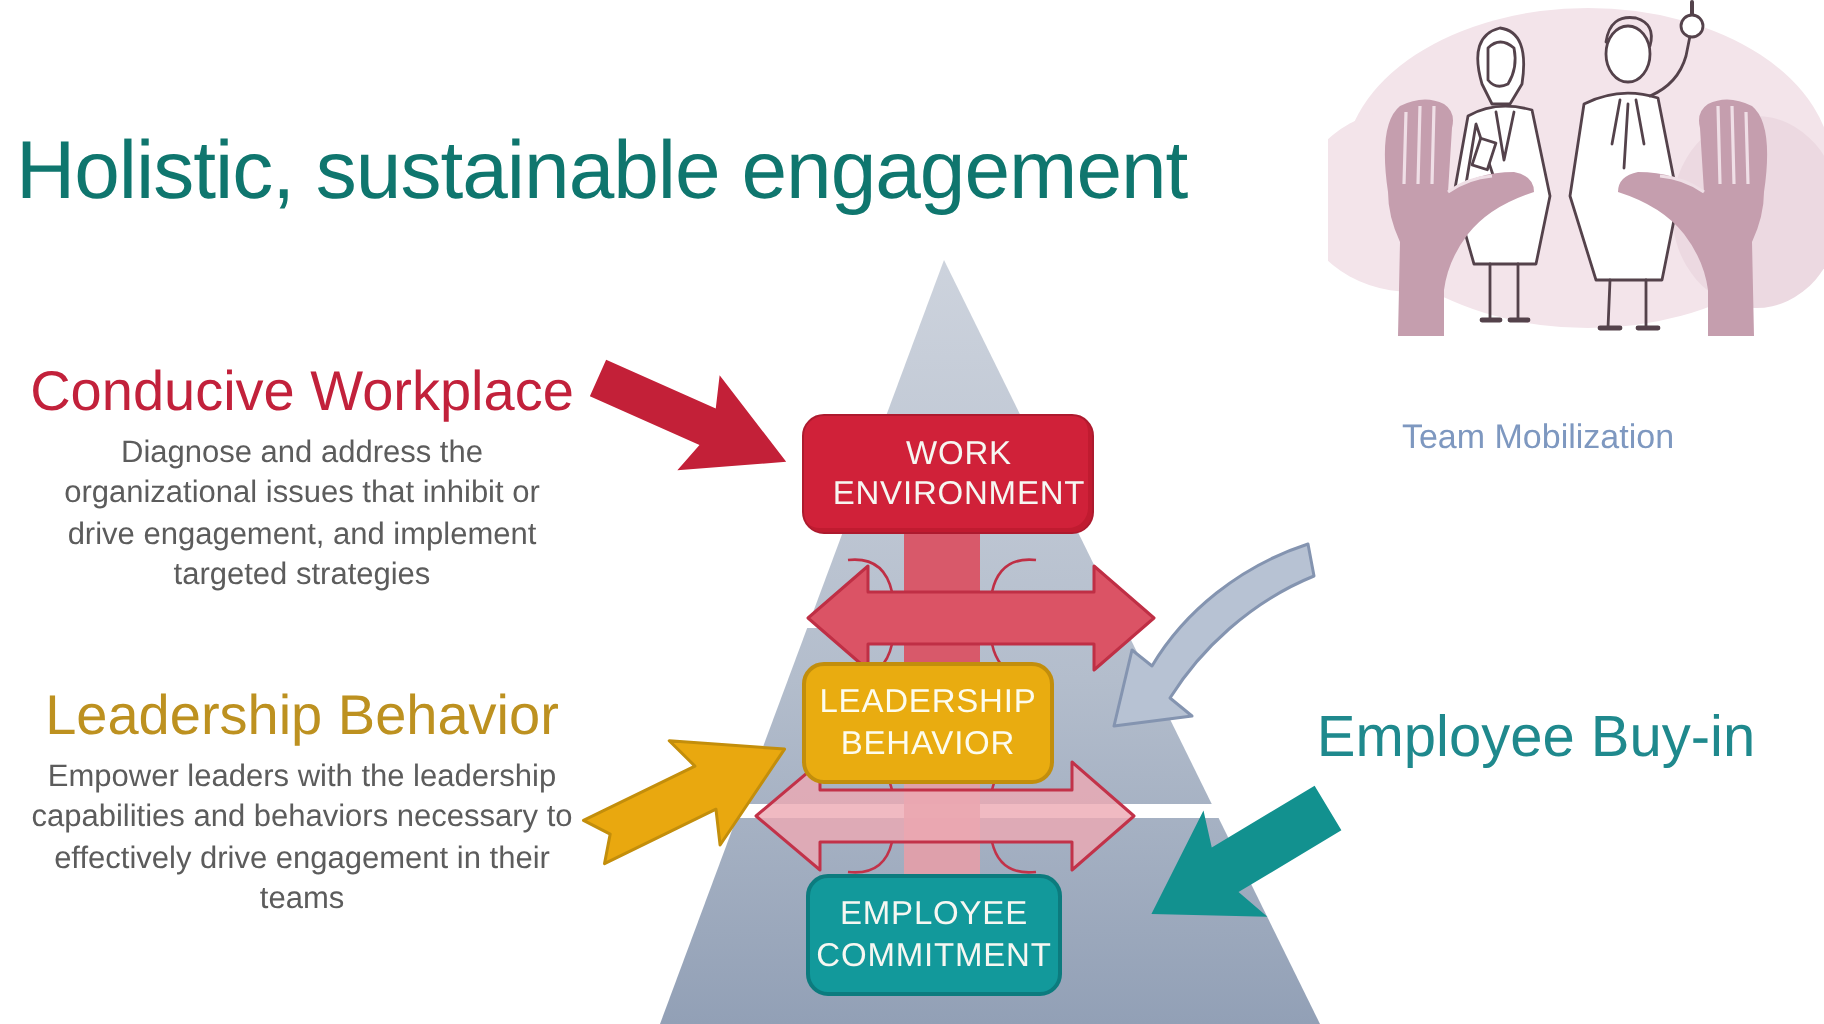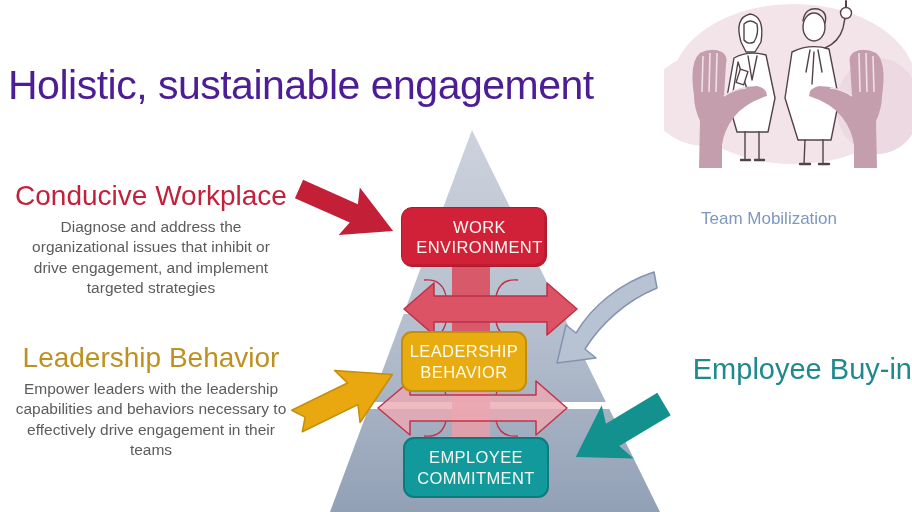--- a/index.html
+++ b/index.html
@@ -1,42 +1,42 @@
 <!DOCTYPE html>
 <html><head>
 <meta charset="utf-8">
 <style>
   html,body{margin:0;padding:0;background:#fff;}
   .stage{position:relative;width:912px;height:512px;background:#fff;overflow:hidden;
          font-family:"Liberation Sans",sans-serif;}
   .layer{position:absolute;left:0;top:0;}
 
   h1.title{position:absolute;left:8px;top:62px;margin:0;font-size:41px;font-weight:300;
-           color:#4c1d95;letter-spacing:-0.5px;white-space:nowrap;}
+           color:#0f766e;letter-spacing:-0.5px;white-space:nowrap;}
 
   .callout{position:absolute;text-align:center;}
   .callout .heading{margin:0 0 5px 0;font-size:17px;font-weight:400;line-height:1.1;}
   .callout .desc{margin:0;font-size:15.5px;line-height:1.32;color:#5C5C5C;white-space:pre-line;}
   #co-conducive{left:0px;top:181px;width:302px;}
   #co-conducive .heading{color:#C2213B;font-size:28px;}
   #co-leadership{left:0px;top:343px;width:302px;}
   #co-leadership .heading{color:#BD9120;font-size:28px;}
   #co-team{left:626px;top:210px;width:286px;}
   #co-team .heading{color:#7E98C0;}
   #co-employee{left:624px;top:354px;width:288px;}
-  #co-employee .heading{color:#1F898D;font-size:29px;text-align:right;}
+  #co-employee .heading{color:#1F898D;font-size:29px;}
 
   .pyr-box{position:absolute;display:flex;align-items:center;justify-content:center;
            text-align:center;border-radius:11px;color:#F6F7F2;font-size:16.5px;
            line-height:1.22;letter-spacing:.4px;white-space:pre-line;box-sizing:border-box;}
   #box-work{left:401px;top:207px;width:146px;height:60px;background:#D02139;
             border:1px solid #AD1A2E;box-shadow:inset -2px -2px 0 rgba(120,0,10,.18);padding-left:11px;}
   #box-leadership{left:401px;top:331px;width:126px;height:61px;background:#E9AC10;
             border:2px solid #C28E0C;color:#FDFCEE;}
-  #box-employee{left:403px;top:437px;width:146px;height:61px;background:#12999B;
+  #box-employee{left:403px;top:437px;width:128px;height:61px;background:#12999B;
             border:2px solid #0C7B7E;}
 </style>
 </head>
 <body>
 
 <div class="stage">
 
   <svg class="layer" width="912" height="512" viewBox="0 0 912 512">
     <defs>
       <linearGradient id="pg" x1="0" y1="0" x2="0" y2="1">

